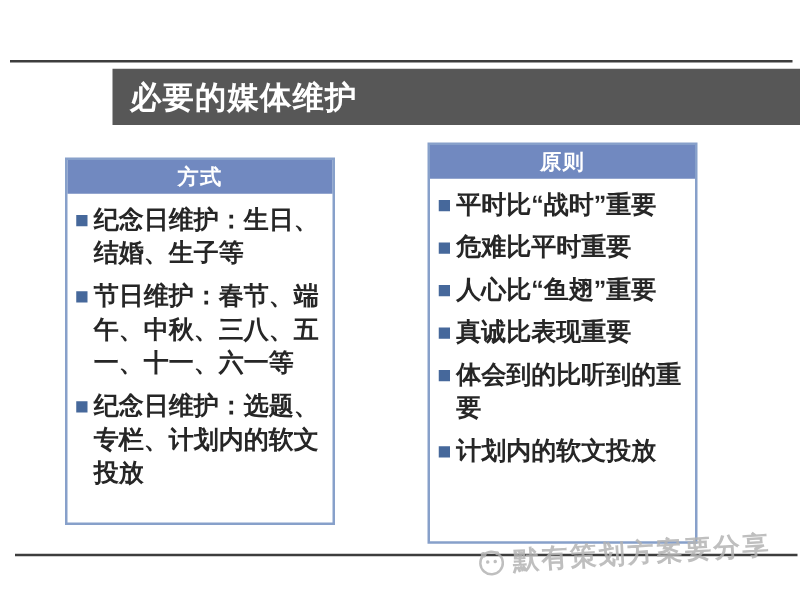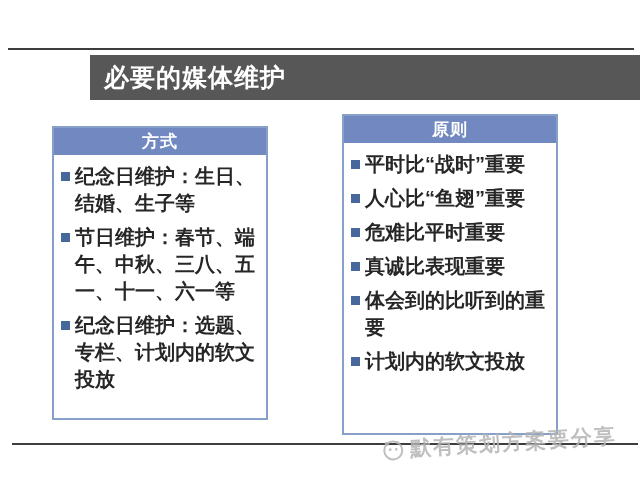--- a/index.html
+++ b/index.html
@@ -107,25 +107,25 @@
 
   <div class="box right">
     <div class="box-header">原则</div>
     <ul class="box-body">
         <li>
           <span class="bullet"></span>
           <span class="item-text">平时比“战时”重要</span>
         </li>
         <li>
           <span class="bullet"></span>
-          <span class="item-text">人心比“鱼翅”重要</span>
+          <span class="item-text">危难比平时重要</span>
         </li>
         <li>
           <span class="bullet"></span>
-          <span class="item-text">危难比平时重要</span>
+          <span class="item-text">人心比“鱼翅”重要</span>
         </li>
         <li>
           <span class="bullet"></span>
           <span class="item-text">真诚比表现重要</span>
         </li>
         <li>
           <span class="bullet"></span>
           <span class="item-text">体会到的比听到的重要</span>
         </li>
         <li>

